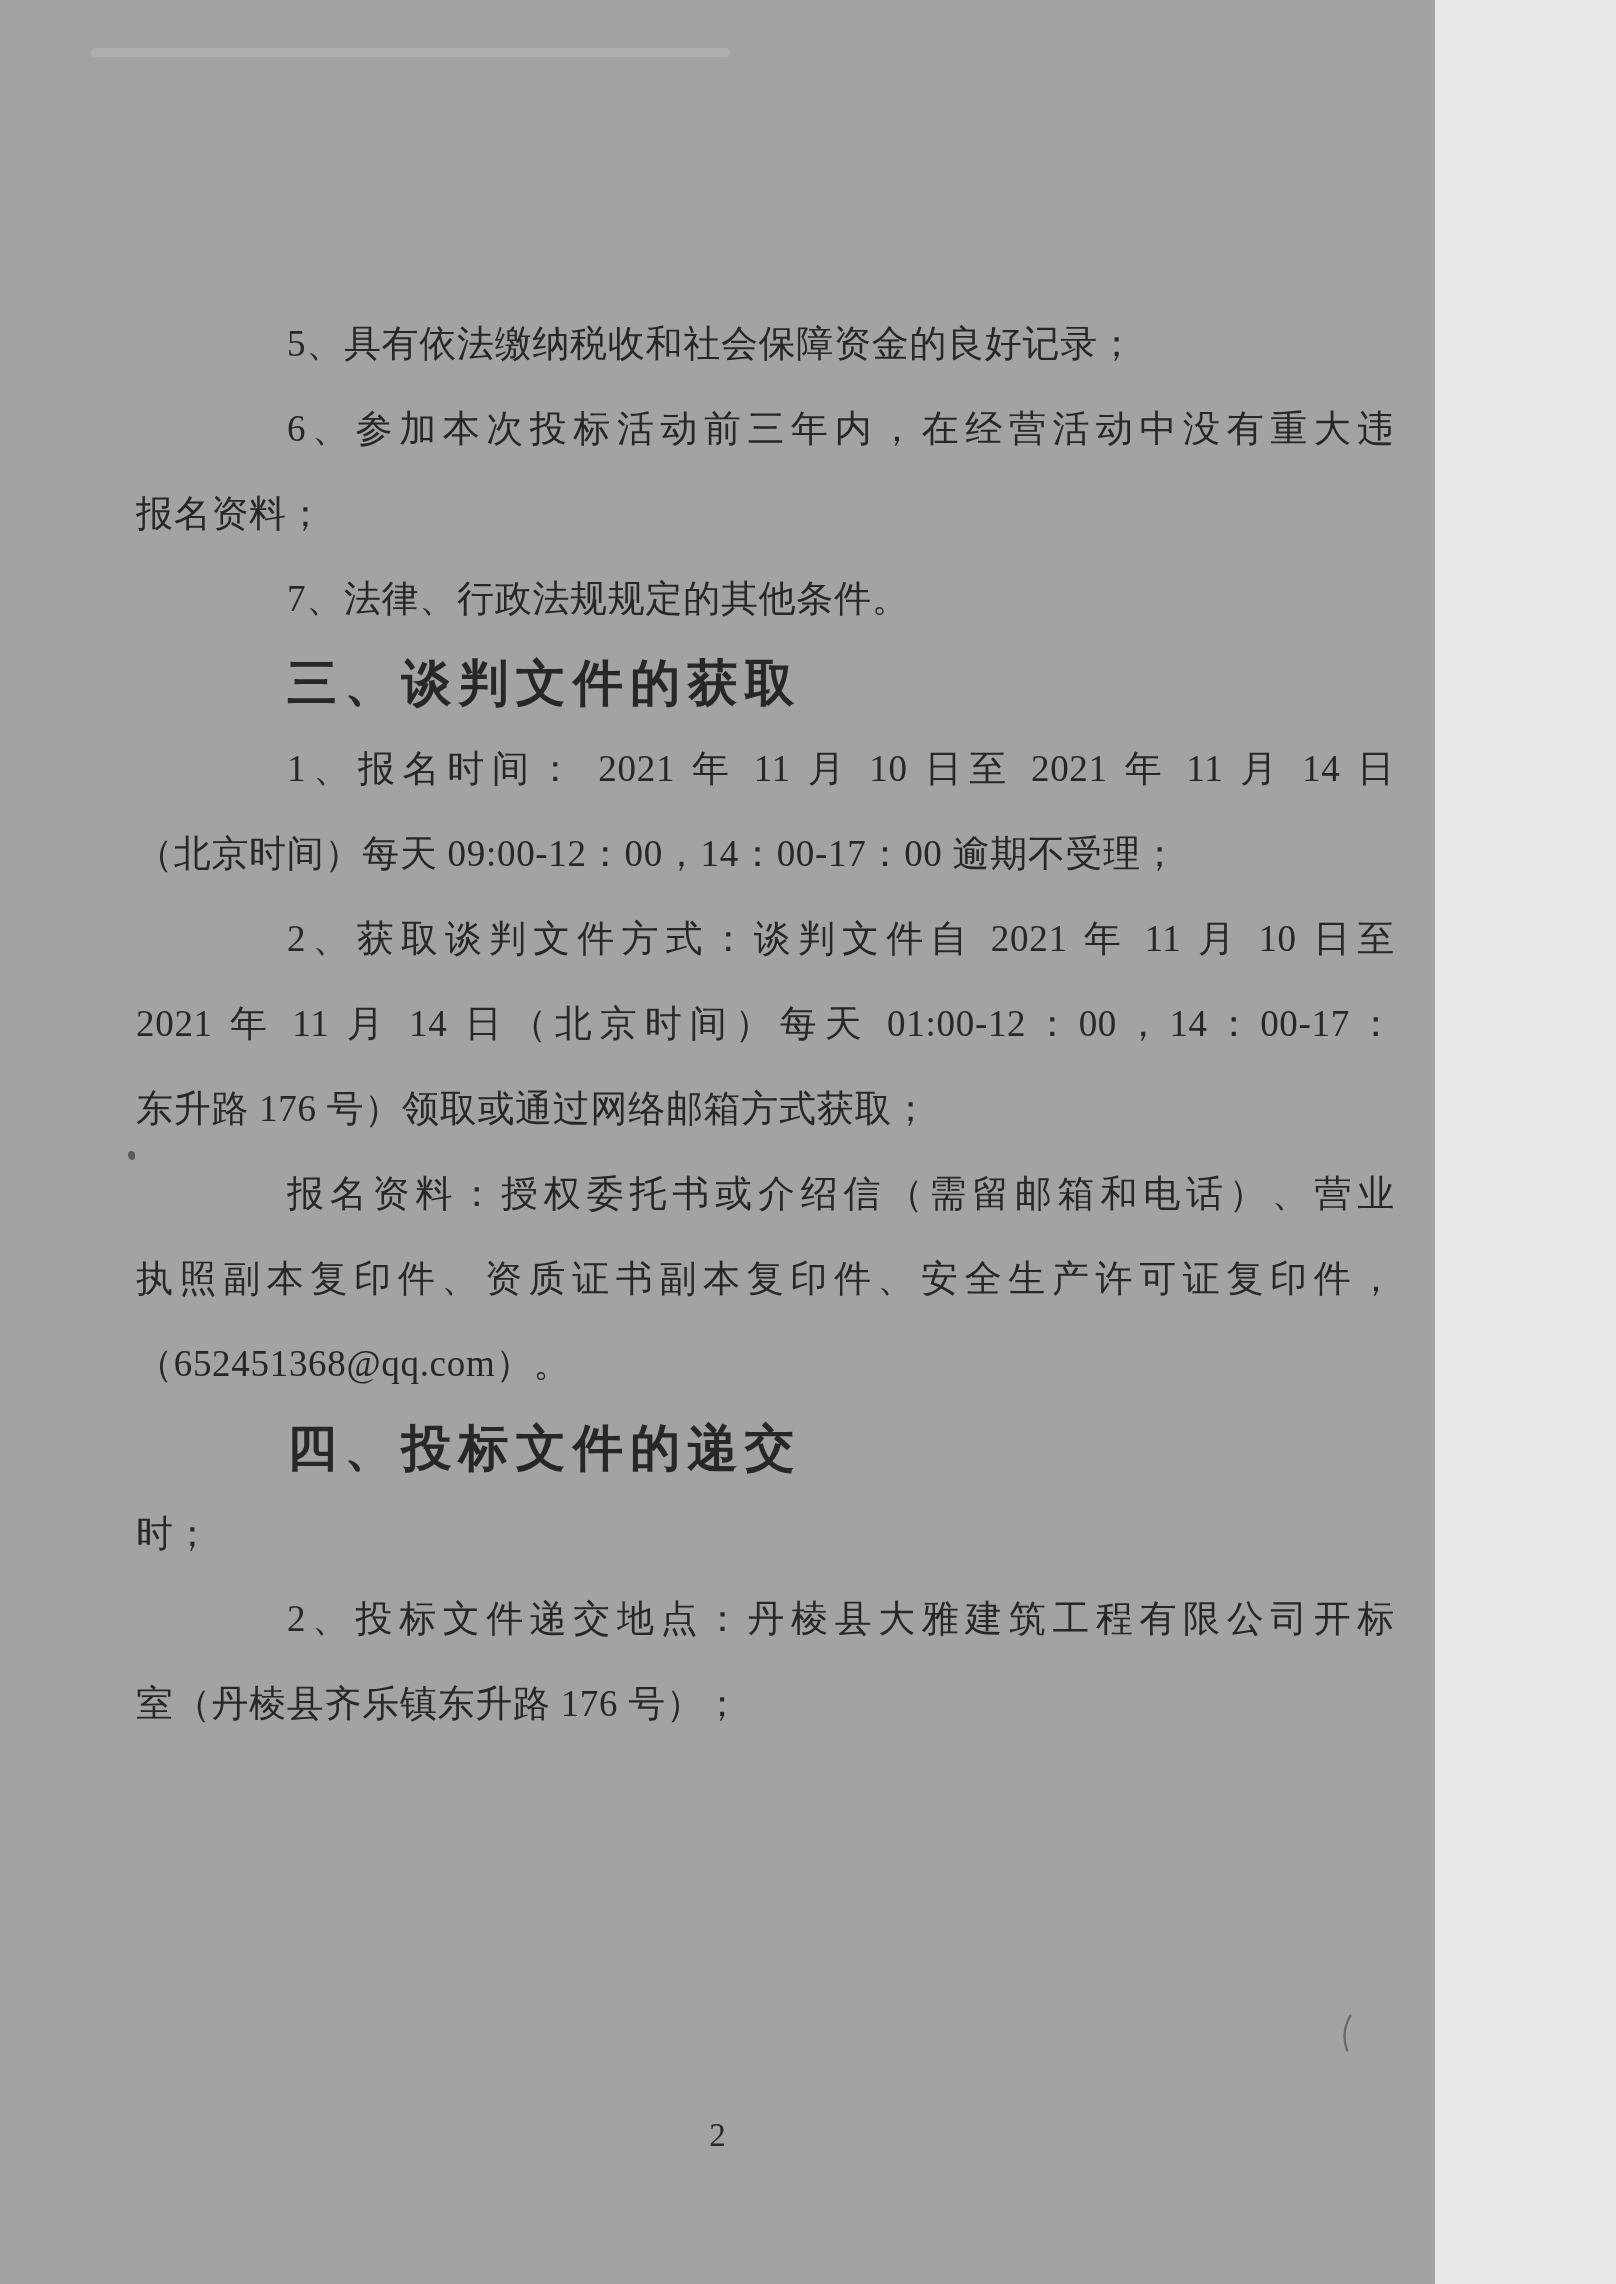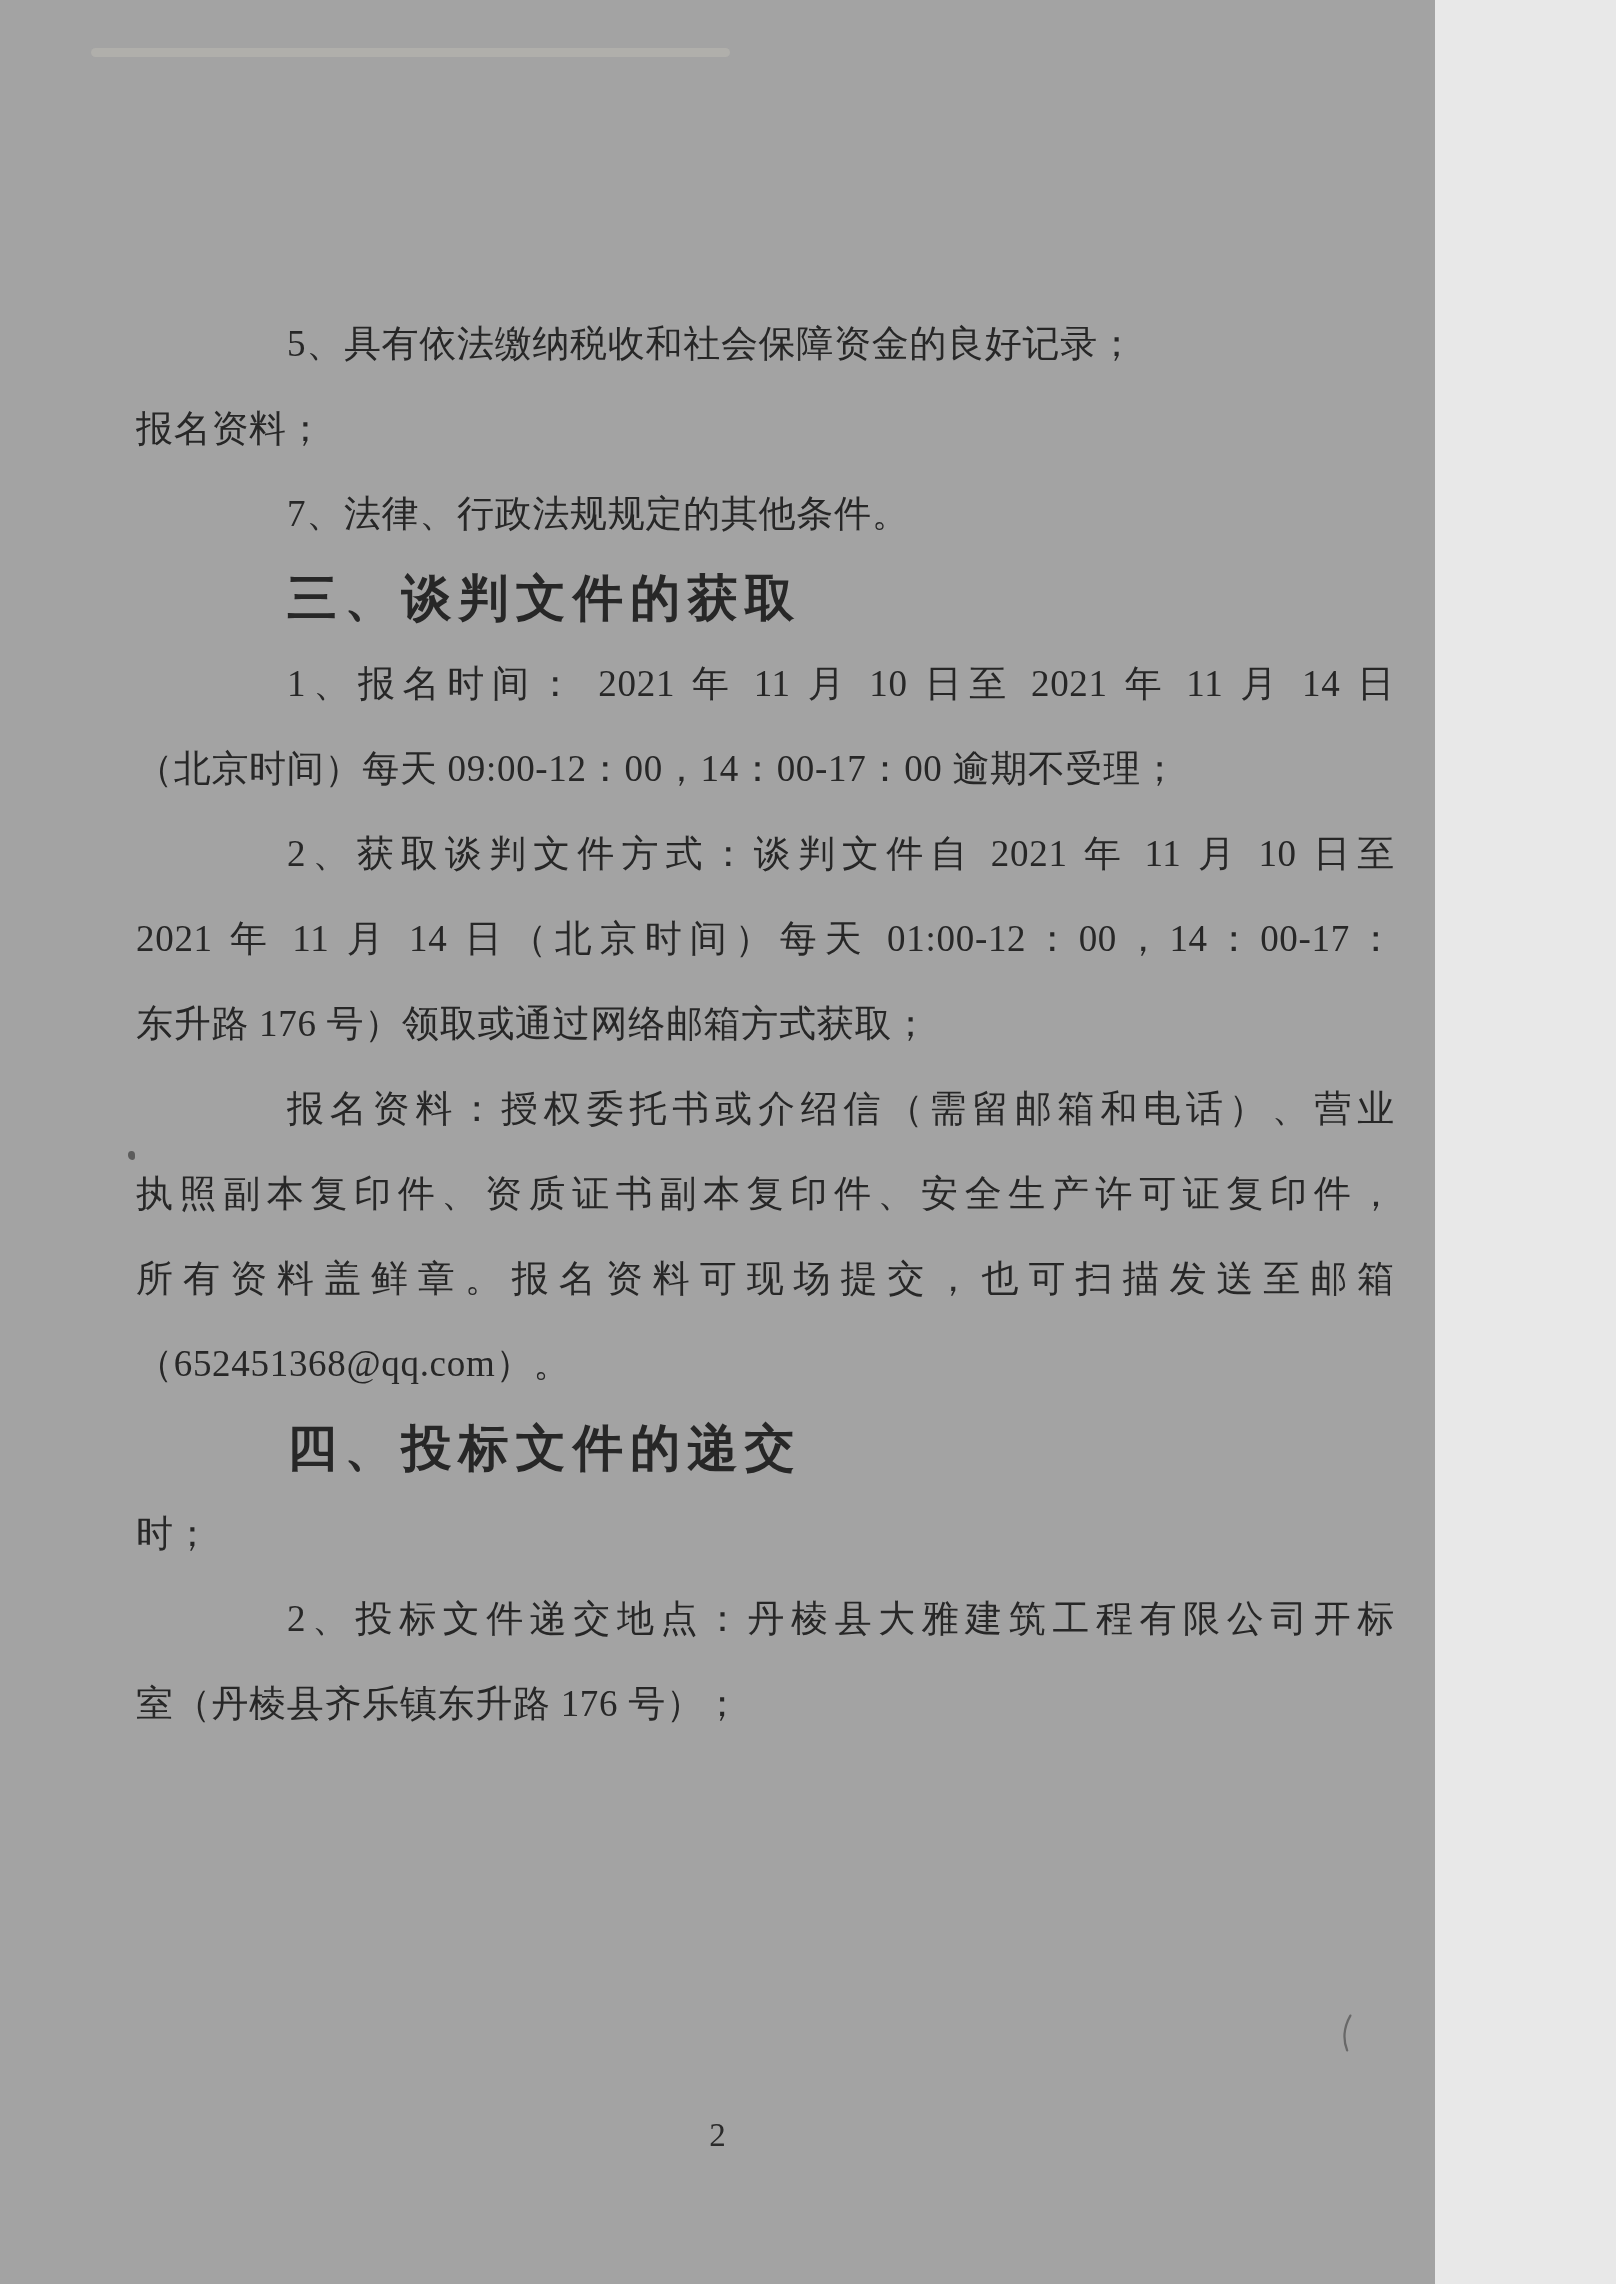--- a/index.html
+++ b/index.html
@@ -70,31 +70,31 @@
     border-radius:4.6px;
   }
 </style>
 </head>
 <body>
 
 <div class="page">
 
   <div class="doc" id="doc-lines">
       <div class="line indent"><span>5、具有依法缴纳税收和社会保障资金的良好记录；</span></div>
+      <div class="line indent justify"><span>6、参加本次投标活动前三年内，在经营活动中没有重大违</span></div>
       <div class="line"><span>报名资料；</span></div>
       <div class="line indent"><span>7、法律、行政法规规定的其他条件。</span></div>
       <div class="line heading indent"><span class="bold">三、谈判文件的获取</span></div>
       <div class="line indent justify"><span>1、报名时间： 2021 年 11 月 10 日至 2021 年 11 月 14 日</span></div>
       <div class="line"><span>（北京时间）每天 09:00-12：00，14：00-17：00 逾期不受理；</span></div>
       <div class="line indent justify"><span>2、获取谈判文件方式：谈判文件自 2021 年 11 月 10 日至</span></div>
       <div class="line justify"><span>2021 年 11 月 14 日（北京时间）每天 01:00-12：00，14：00-17：</span></div>
       <div class="line"><span>东升路 176 号）领取或通过网络邮箱方式获取；</span></div>
       <div class="line indent justify"><span>报名资料：授权委托书或介绍信（需留邮箱和电话）、营业</span></div>
       <div class="line justify"><span>执照副本复印件、资质证书副本复印件、安全生产许可证复印件，</span></div>
-      <div class="line justify"><span>所有资料盖鲜章。报名资料可现场提交，也可扫描发送至邮箱</span></div>
       <div class="line"><span>（652451368@qq.com）。</span></div>
       <div class="line heading indent"><span class="bold">四、投标文件的递交</span></div>
       <div class="line"><span>时；</span></div>
       <div class="line indent justify"><span>2、投标文件递交地点：丹棱县大雅建筑工程有限公司开标</span></div>
       <div class="line"><span>室（丹棱县齐乐镇东升路 176 号）；</span></div>
     </div>
 
   <div class="pageno">2</div>
 
   <div class="speck speck-band"></div>

